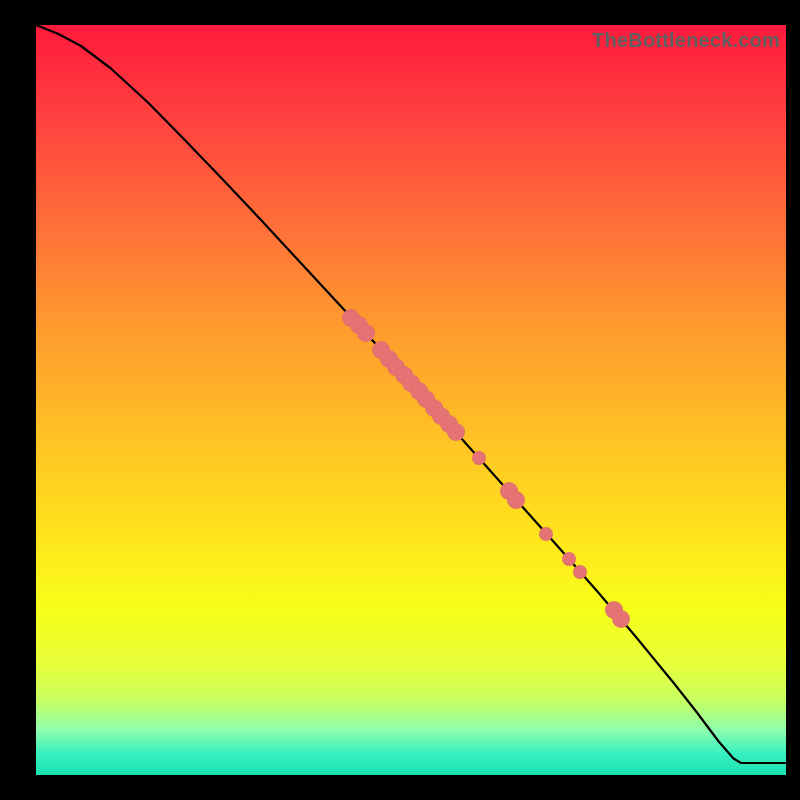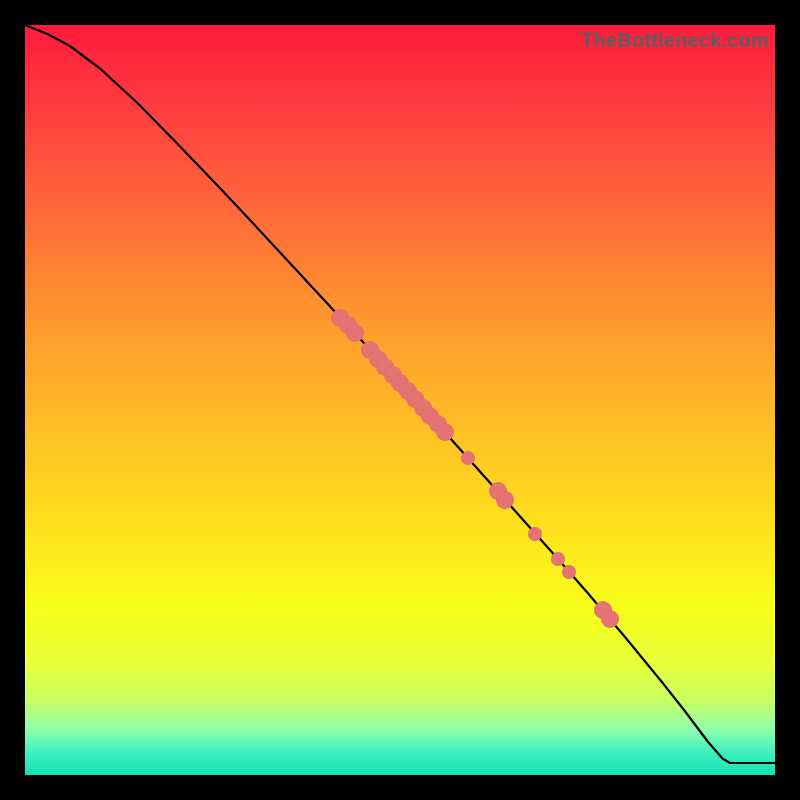--- a/index.html
+++ b/index.html
@@ -5,21 +5,21 @@
   * { margin: 0; padding: 0; box-sizing: border-box; }
   html, body { width: 800px; height: 800px; overflow: hidden; background: #000; }
   .stage {
     position: relative;
     width: 800px;
     height: 800px;
     background: #000;
   }
   .plot {
     position: absolute;
-    left: 25px;
+    left: 36px;
     top: 25px;
     width: 750px;
     height: 750px;
     background: linear-gradient(to bottom,
       #ff1a3c 0%,
       #ff4040 12%,
       #ff6a3a 25%,
       #ff9a2e 40%,
       #ffc225 55%,
       #ffe41c 68%,

